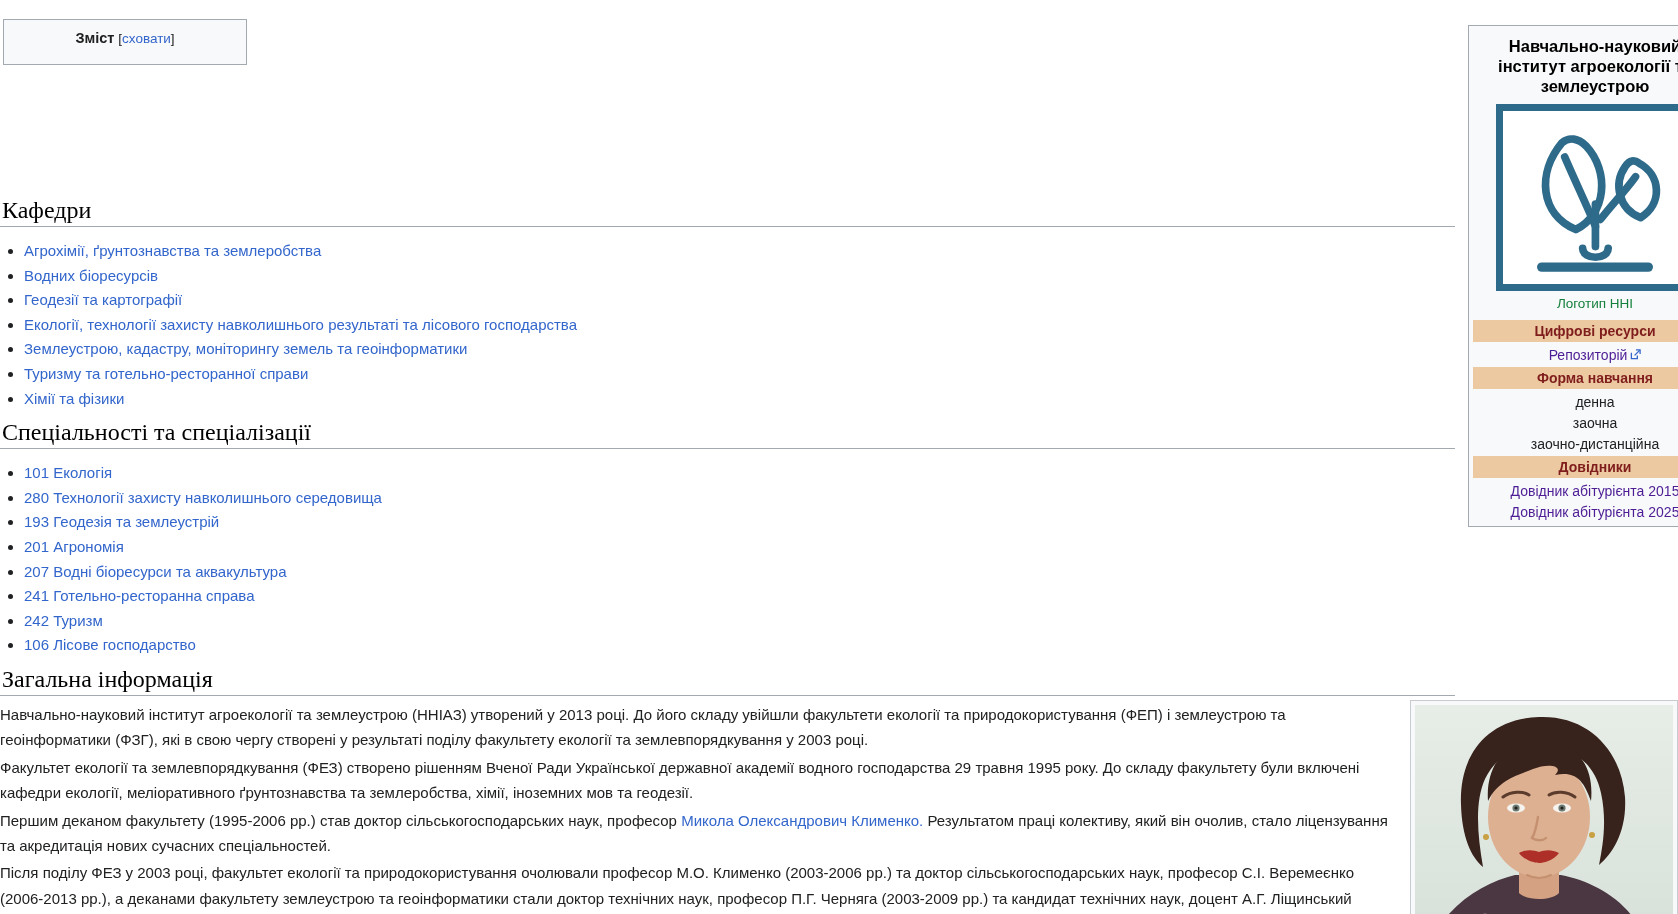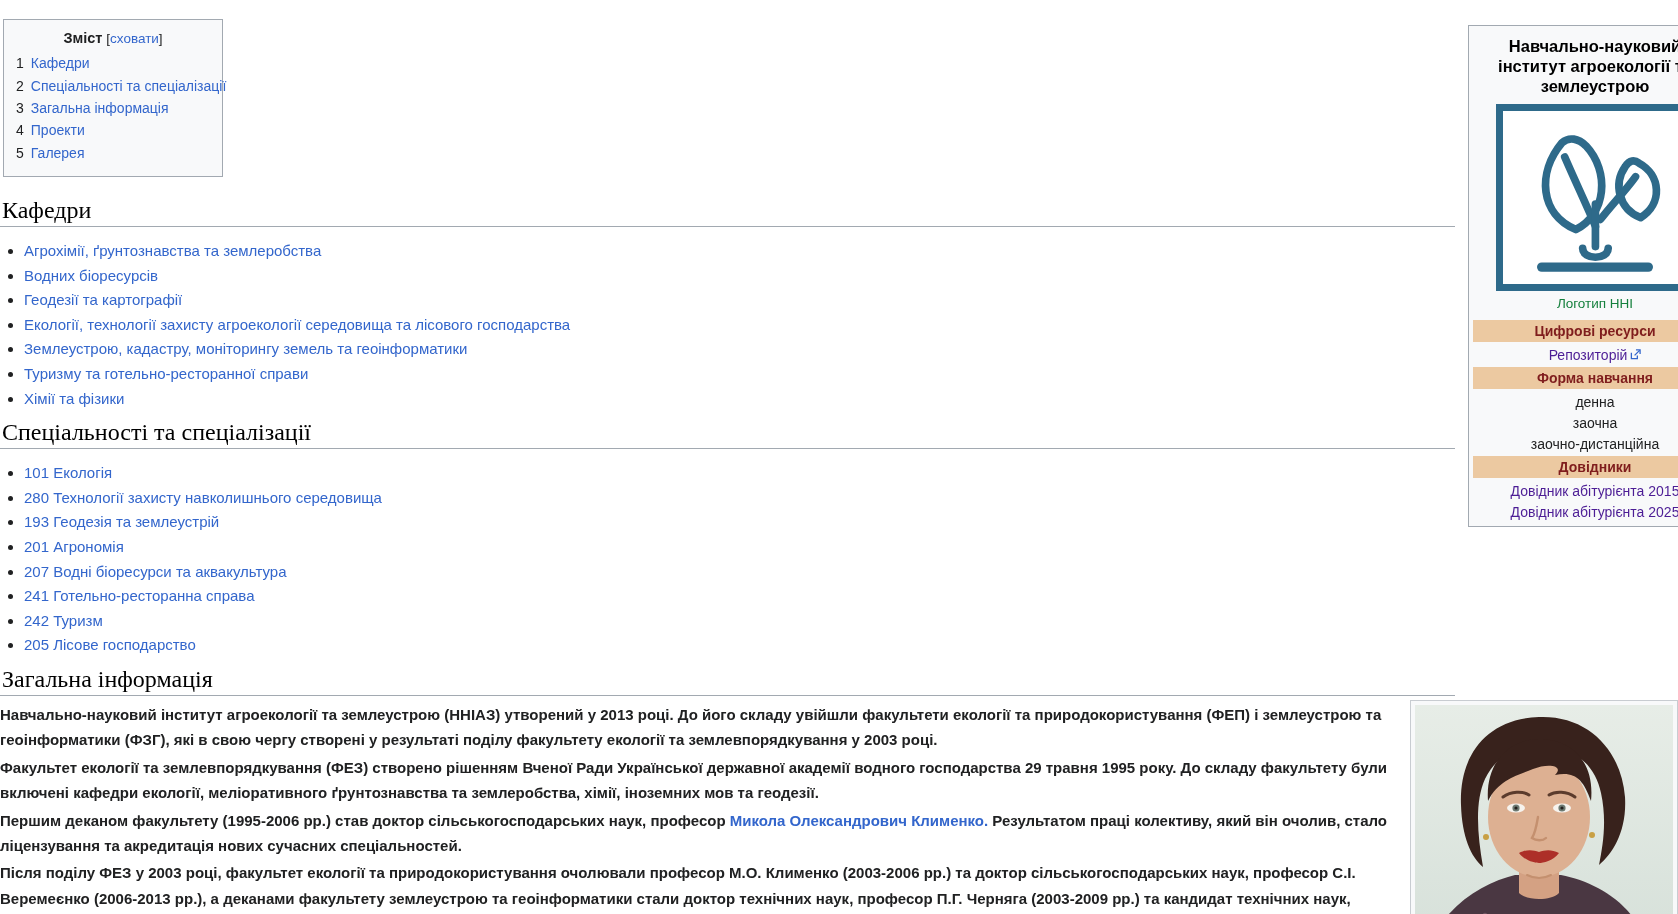--- a/index.html
+++ b/index.html
@@ -1,20 +1,20 @@
 <!DOCTYPE html>
 <html lang="uk"><head>
 <meta charset="utf-8">
 <style>
   html,body{margin:0;padding:0;background:#fff;}
   .page{position:relative;width:1678px;height:914px;overflow:hidden;background:#fff;
         font-family:"Liberation Sans","DejaVu Sans",sans-serif;color:#202122;}
 
   
-  .toc{position:absolute;left:3px;top:19px;width:220px;box-sizing:border-box;
+  .toc{position:absolute;left:3px;top:19px;width:244px;box-sizing:border-box;
        background:#f8f9fa;border:1px solid #a2a9b1;padding:10px 12px 12px;font-size:14px;}
   .toc-title-row{text-align:center;margin-bottom:6px;}
   .toc-title{font-weight:bold;font-size:14.5px;color:#202122;}
   .toc-toggle{color:#202122;font-size:13.5px;}
   .toc-toggle a{color:#3366cc;text-decoration:none;cursor:pointer;}
   .toc ul{list-style:none;margin:0;padding:0;}
   .toc li{margin:0;padding:3.2px 0;white-space:nowrap;}
   .toc-num{color:#202122;margin-right:7px;}
   .toc li a{color:#3366cc;text-decoration:none;cursor:pointer;}
 
@@ -32,47 +32,40 @@
 
   
   .content{position:absolute;left:0;top:0;width:1455px;padding-top:197px;}
   .content h2{font-family:"Liberation Serif","DejaVu Serif",serif;font-weight:normal;font-size:24px;
               line-height:26px;color:#000;margin:8px 0 0;padding:0 0 3px 2px;border-bottom:1px solid #a2a9b1;}
   .content h2:first-child{margin-top:0;}
   .content ul{margin:12px 0 0;padding-left:24px;}
   .content li{font-size:15px;line-height:24.6px;color:#202122;}
   .content li a{color:#3366cc;text-decoration:none;cursor:pointer;}
   .paragraphs{margin-top:6px;width:1395px;}
-  .paragraphs p{margin:0 0 2px;font-size:15px;line-height:25.4px;color:#202122;font-weight:bold;}
+  .paragraphs p{margin:0 0 2px;font-size:15px;line-height:25.4px;color:#202122;}
   .paragraphs a{color:#3366cc;text-decoration:none;cursor:pointer;}
 
   
   .thumb{position:absolute;left:1410px;top:700px;width:268px;height:240px;box-sizing:border-box;
          background:#f8f9fa;border:1px solid #c8ccd1;padding:4px;cursor:pointer;}
   .thumb svg{display:block;}
 
   .hidden-defs{position:absolute;width:0;height:0;overflow:hidden;}
 </style>
 </head>
 <body>
 
 <div class="page">
 
   <div class="toc">
     <div class="toc-title-row">
       <span class="toc-title">Зміст</span>
       <span class="toc-toggle">[<a>сховати</a>]</span>
     </div>
-    <ul id="toc-list">
-        <li><span class="toc-num">1</span><a>Кафедри</a></li>
-        <li><span class="toc-num">2</span><a>Спеціальності та спеціалізації</a></li>
-        <li><span class="toc-num">3</span><a>Загальна інформація</a></li>
-        <li><span class="toc-num">4</span><a>Проекти</a></li>
-        <li><span class="toc-num">5</span><a>Галерея</a></li>
-      </ul>
   </div>
 
   <div class="infobox">
     <div class="infobox-title">Навчально-науковий інститут агроекології та землеустрою</div>
     <div class="logo-frame">
       <svg width="168" height="160" viewBox="0 0 197 186" fill="none">
         <g stroke="#2e6a8a" stroke-width="9" stroke-linecap="round" stroke-linejoin="round" fill="none">
           <path d="M60,28 C30,64 34,112 76,130 C112,112 116,62 88,32 C79,23 68,21 60,28 Z"></path>
           <path d="M63,45 C76,75 88,100 99,126"></path>
           <path d="M150,52 C176,66 178,100 152,116 C126,106 120,76 134,56 C139,48 145,48 150,52 Z"></path>
@@ -100,36 +93,36 @@
         <div class="ib-row"><a>Довідник абітурієнта 2025</a></div>
       </div>
   </div>
 
   <div class="content">
     <h2>Кафедри</h2>
     <ul id="section-list-0">
         <li><a>Агрохімії, ґрунтознавства та землеробства</a></li>
         <li><a>Водних біоресурсів</a></li>
         <li><a>Геодезії та картографії</a></li>
-        <li><a>Екології, технології захисту агроекології середовища та лісового господарства</a></li>
+        <li><a>Екології, технології захисту навколишнього результаті та лісового господарства</a></li>
         <li><a>Землеустрою, кадастру, моніторингу земель та геоінформатики</a></li>
         <li><a>Туризму та готельно-ресторанної справи</a></li>
         <li><a>Хімії та фізики</a></li>
       </ul>
 
     <h2>Спеціальності та спеціалізації</h2>
     <ul id="section-list-1">
         <li><a>101 Екологія</a></li>
         <li><a>280 Технології захисту навколишнього середовища</a></li>
         <li><a>193 Геодезія та землеустрій</a></li>
         <li><a>201 Агрономія</a></li>
         <li><a>207 Водні біоресурси та аквакультура</a></li>
         <li><a>241 Готельно-ресторанна справа</a></li>
         <li><a>242 Туризм</a></li>
-        <li><a>205 Лісове господарство</a></li>
+        <li><a>106 Лісове господарство</a></li>
       </ul>
 
     <h2>Загальна інформація</h2>
     <div id="paragraphs" class="paragraphs">
         <p><span>Навчально-науковий інститут агроекології та землеустрою (ННІАЗ) утворений у 2013 році. До його складу увійшли факультети екології та природокористування (ФЕП) і землеустрою та геоінформатики (ФЗГ), які в свою чергу створені у результаті поділу факультету екології та землевпорядкування у 2003 році.</span></p>
         <p><span>Факультет екології та землевпорядкування (ФЕЗ) створено рішенням Вченої Ради Української державної академії водного господарства 29 травня 1995 року. До складу факультету були включені кафедри екології, меліоративного ґрунтознавства та землеробства, хімії, іноземних мов та геодезії.</span></p>
         <p><span>Першим деканом факультету (1995-2006 рр.) став доктор сільськогосподарських наук, професор </span><a>Микола Олександрович Клименко.</a><span> Результатом праці колективу, який він очолив, стало ліцензування та акредитація нових сучасних спеціальностей.</span></p>
         <p><span>Після поділу ФЕЗ у 2003 році, факультет екології та природокористування очолювали професор М.О. Клименко (2003-2006 рр.) та доктор сільськогосподарських наук, професор С.І. Веремеєнко (2006-2013 рр.), а деканами факультету землеустрою та геоінформатики стали доктор технічних наук, професор П.Г. Черняга (2003-2009 рр.) та кандидат технічних наук, доцент А.Г. Ліщинський (2009-2013 рр.).</span></p>
       </div>
   </div>

